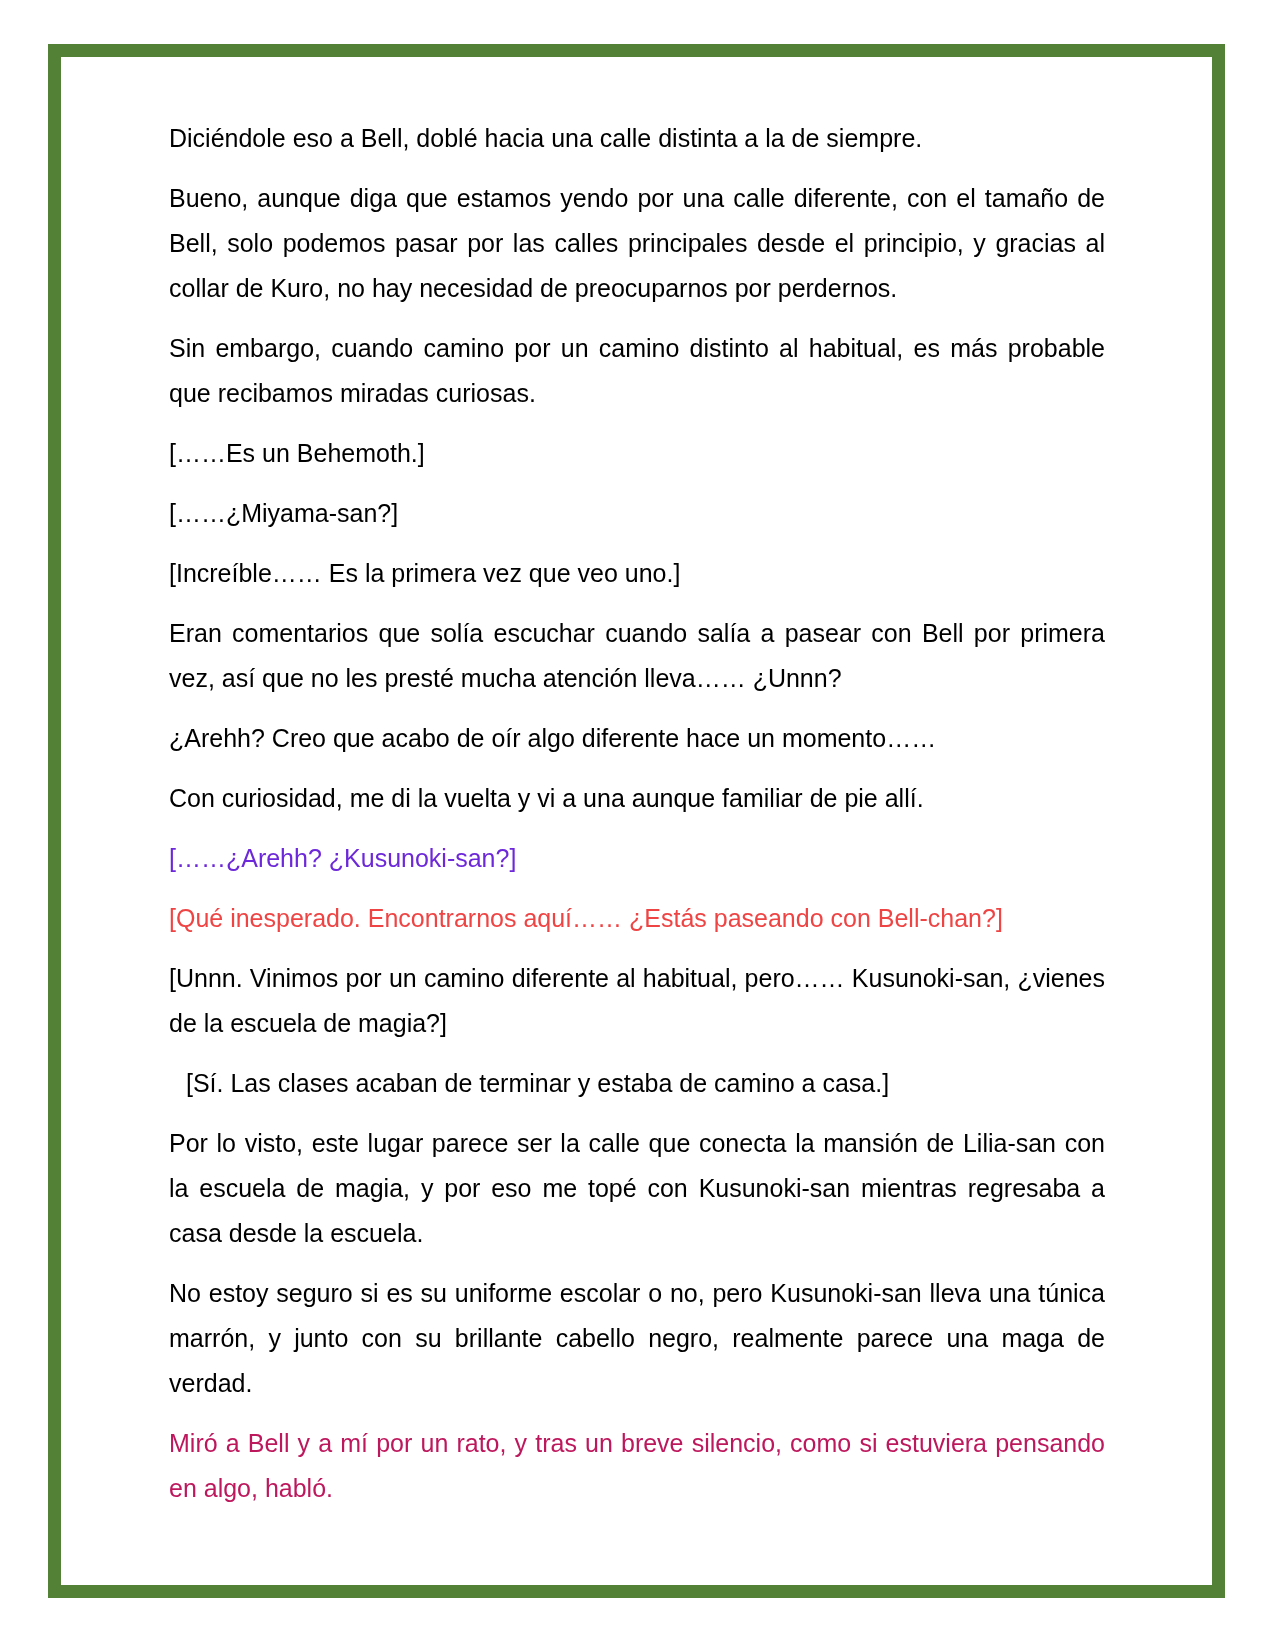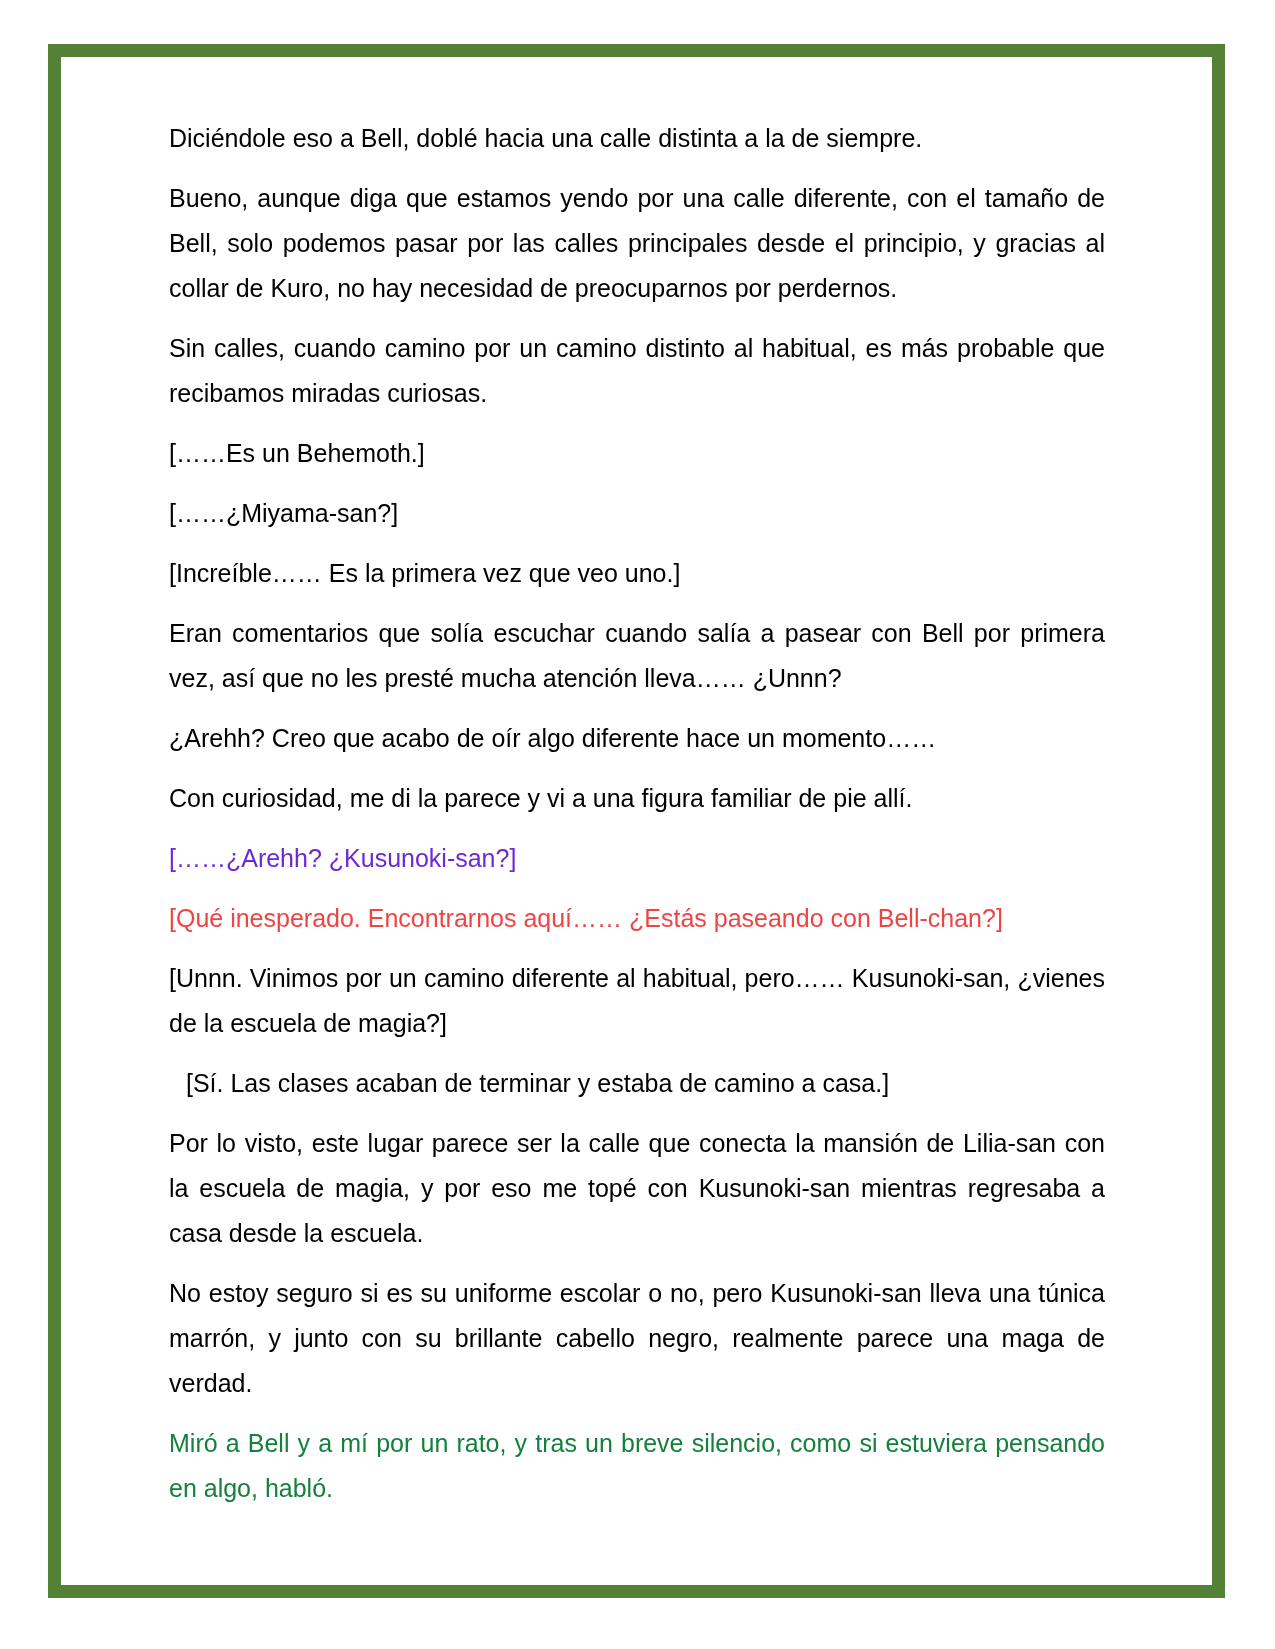--- a/index.html
+++ b/index.html
@@ -42,29 +42,29 @@
   }
 </style>
 </head>
 <body>
 
 <div class="screen" style="background: rgb(255, 255, 255);">
   <div class="frame" style="border-color: rgb(83, 129, 53);">
     <div class="content">
       <p class="para" style="color: rgb(0, 0, 0);">Diciéndole eso a Bell, doblé hacia una calle distinta a la de siempre.</p>
       <p class="para" style="color: rgb(0, 0, 0);">Bueno, aunque diga que estamos yendo por una calle diferente, con el tamaño de Bell, solo podemos pasar por las calles principales desde el principio, y gracias al collar de Kuro, no hay necesidad de preocuparnos por perdernos.</p>
-      <p class="para" style="color: rgb(0, 0, 0);">Sin calles, cuando camino por un camino distinto al habitual, es más probable que recibamos miradas curiosas.</p>
+      <p class="para" style="color: rgb(0, 0, 0);">Sin embargo, cuando camino por un camino distinto al habitual, es más probable que recibamos miradas curiosas.</p>
       <p class="para" style="color: rgb(0, 0, 0);">[……Es un Behemoth.]</p>
       <p class="para" style="color: rgb(0, 0, 0);">[……¿Miyama-san?]</p>
       <p class="para" style="color: rgb(0, 0, 0);">[Increíble…… Es la primera vez que veo uno.]</p>
       <p class="para" style="color: rgb(0, 0, 0);">Eran comentarios que solía escuchar cuando salía a pasear con Bell por primera vez, así que no les presté mucha atención lleva…… ¿Unnn?</p>
       <p class="para" style="color: rgb(0, 0, 0);">¿Arehh? Creo que acabo de oír algo diferente hace un momento……</p>
-      <p class="para" style="color: rgb(0, 0, 0);">Con curiosidad, me di la parece y vi a una figura familiar de pie allí.</p>
+      <p class="para" style="color: rgb(0, 0, 0);">Con curiosidad, me di la vuelta y vi a una aunque familiar de pie allí.</p>
       <p class="para" style="color: #6d28d9;">[……¿Arehh? ¿Kusunoki-san?]</p>
       <p class="para" style="color: #ef4444;">[Qué inesperado. Encontrarnos aquí…… ¿Estás paseando con Bell-chan?]</p>
       <p class="para" style="color: rgb(0, 0, 0);">[Unnn. Vinimos por un camino diferente al habitual, pero…… Kusunoki-san, ¿vienes de la escuela de magia?]</p>
       <p class="para" style="color: rgb(0, 0, 0); margin-left: 17px;">[Sí. Las clases acaban de terminar y estaba de camino a casa.]</p>
       <p class="para" style="color: rgb(0, 0, 0);">Por lo visto, este lugar parece ser la calle que conecta la mansión de Lilia-san con la escuela de magia, y por eso me topé con Kusunoki-san mientras regresaba a casa desde la escuela.</p>
       <p class="para" style="color: rgb(0, 0, 0);">No estoy seguro si es su uniforme escolar o no, pero Kusunoki-san lleva una túnica marrón, y junto con su brillante cabello negro, realmente parece una maga de verdad.</p>
-      <p class="para" style="color: #15803d;">Miró a Bell y a mí por un rato, y tras un breve silencio, como si estuviera pensando en algo, habló.</p>
+      <p class="para" style="color: #be185d;">Miró a Bell y a mí por un rato, y tras un breve silencio, como si estuviera pensando en algo, habló.</p>
     </div>
   </div>
 </div>
 
 </body></html>

